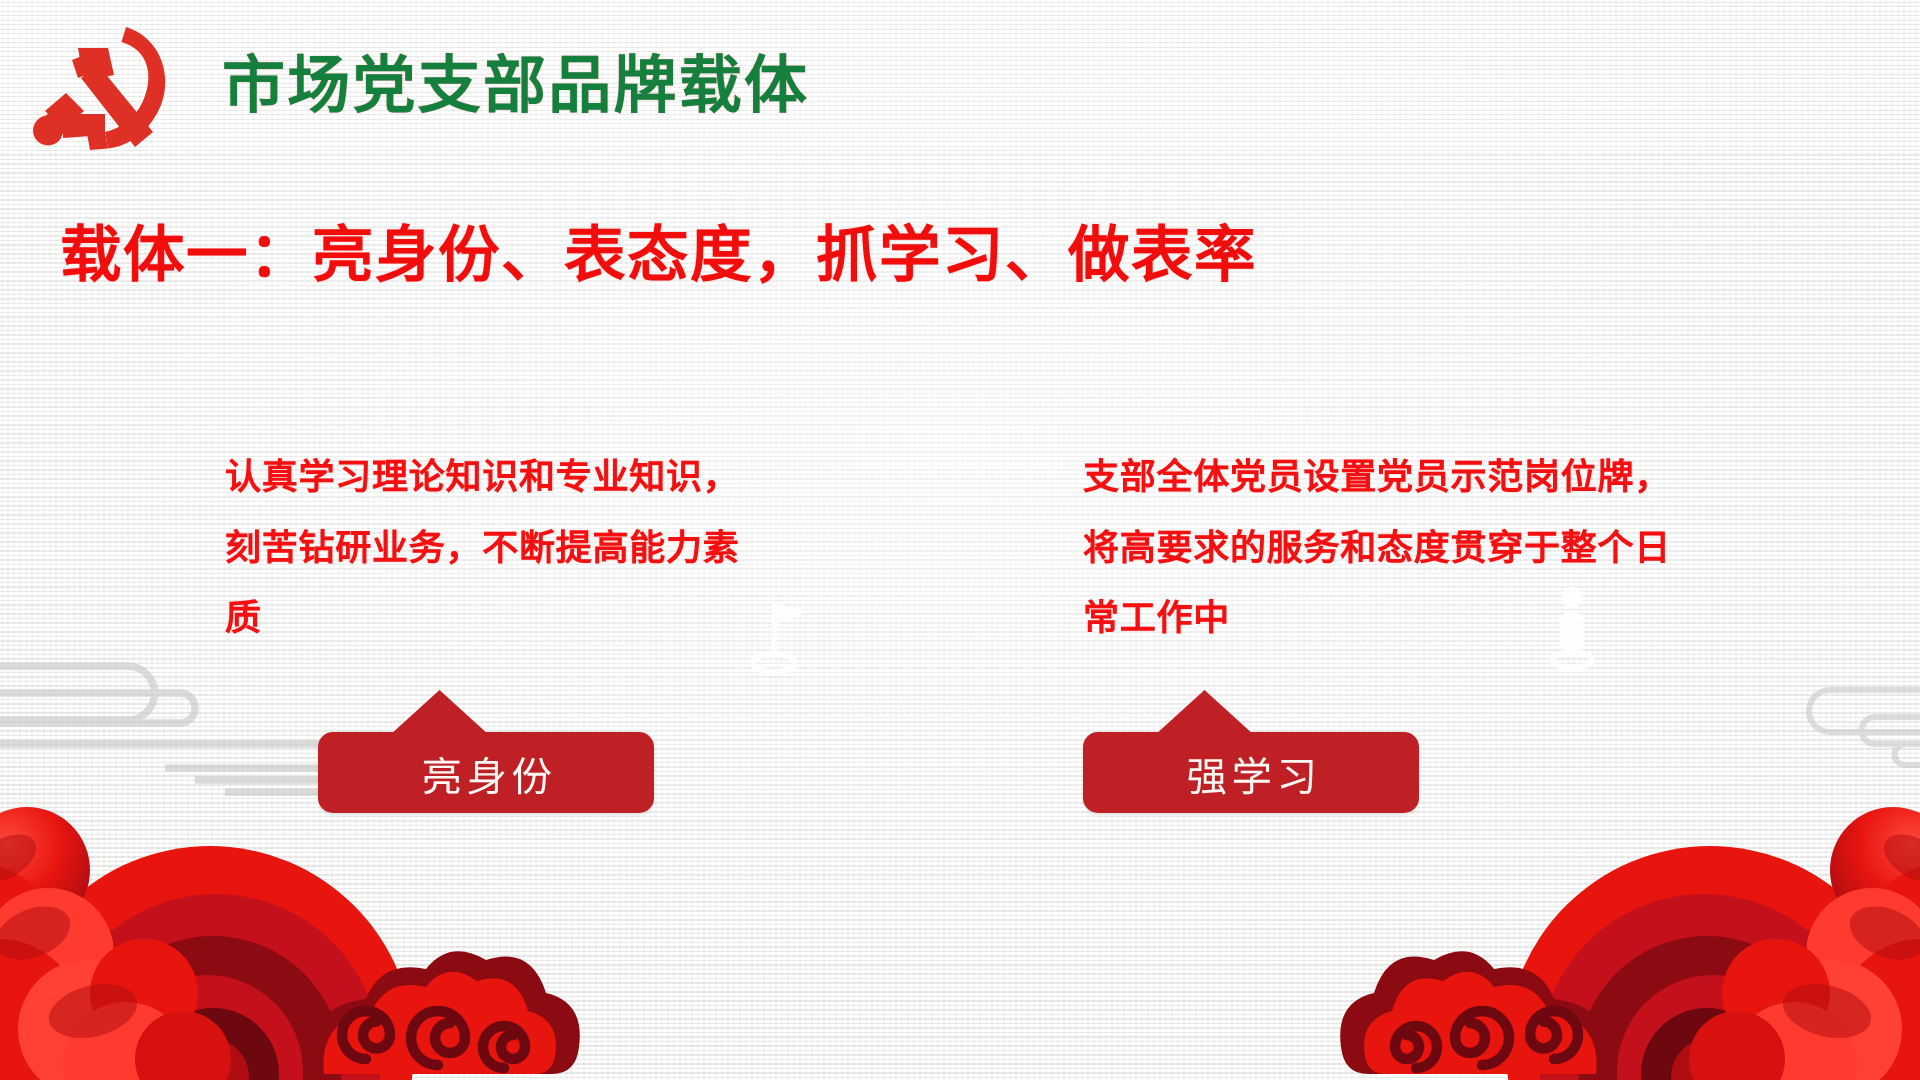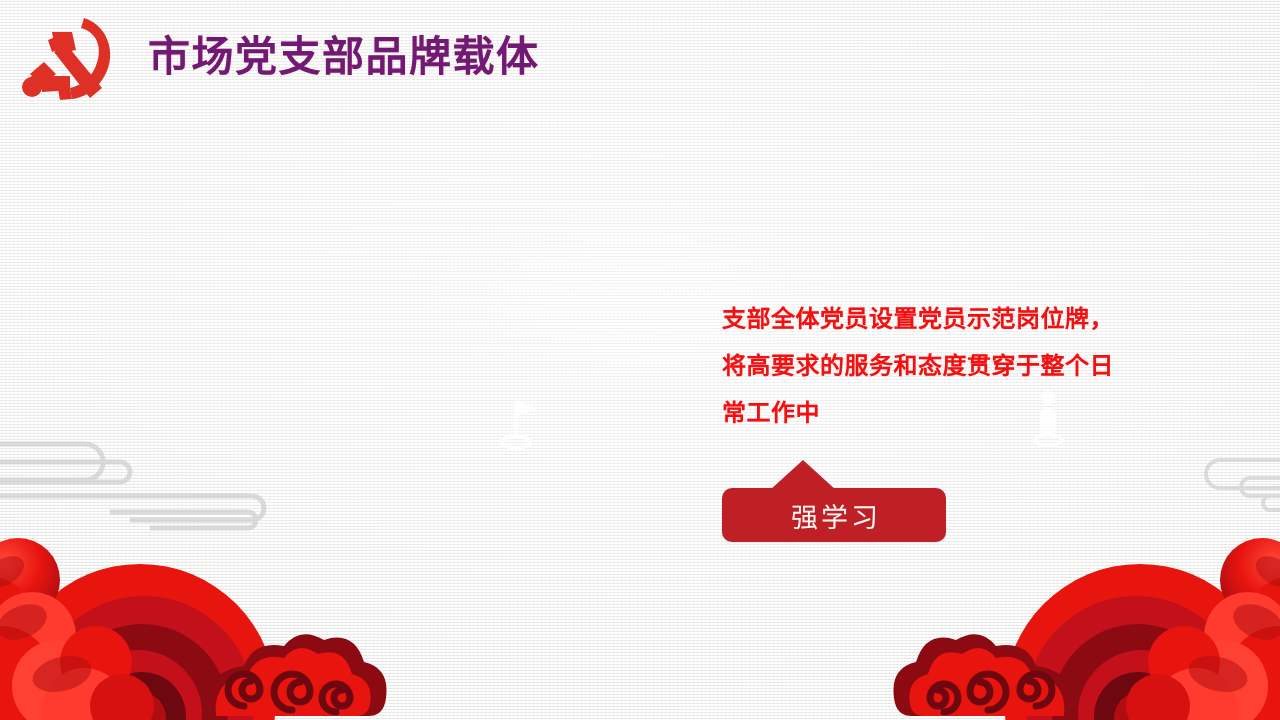--- a/index.html
+++ b/index.html
@@ -81,21 +81,21 @@
     position: absolute;
     left: 14px; top: 14px;
     width: 106px; height: 96px;
   }
   .page-title {
     position: absolute;
     left: 148px;
     top: 36px;
     font-size: 42px;
     font-weight: 700;
-    color: #701a75;
+    color: #15803d;
     letter-spacing: 1.5px;
     line-height: 1;
     white-space: nowrap;
     text-shadow: 0 0 1px rgba(238,17,17,0.35);
   }
 
   
   .subtitle {
     position: absolute;
     left: 40px;
@@ -334,23 +334,32 @@
         <path d="M16 60 L30 48 L42 60 L28 72 Z"></path>
         <path d="M12 66 L24 58 L34 70 L22 80 Z"></path>
         <circle cx="18" cy="73" r="10"></circle>
         <path d="M28 62 L56 62 L56 76 L28 78 Z"></path>
       </g>
     </svg>
 
     <div class="page-title">市场党支部品牌载体</div>
   </div>
 
+  <div class="subtitle">载体一：亮身份、表态度，抓学习、做表率</div>
 
   <div class="columns">
 
+    <div class="col col-1">
+      <div class="col-text">认真学习理论知识和专业知识，刻苦钻研业务，不断提高能力素质</div>
+      <div class="badge-wrap w1">
+        <div class="badge">
+          <span class="badge-label">亮身份</span>
+        </div>
+      </div>
+    </div>
 
     <div class="col col-2">
       <div class="col-text">支部全体党员设置党员示范岗位牌，将高要求的服务和态度贯穿于整个日常工作中</div>
       <div class="badge-wrap w2">
         <div class="badge">
           <span class="badge-label">强学习</span>
         </div>
       </div>
     </div>
 

